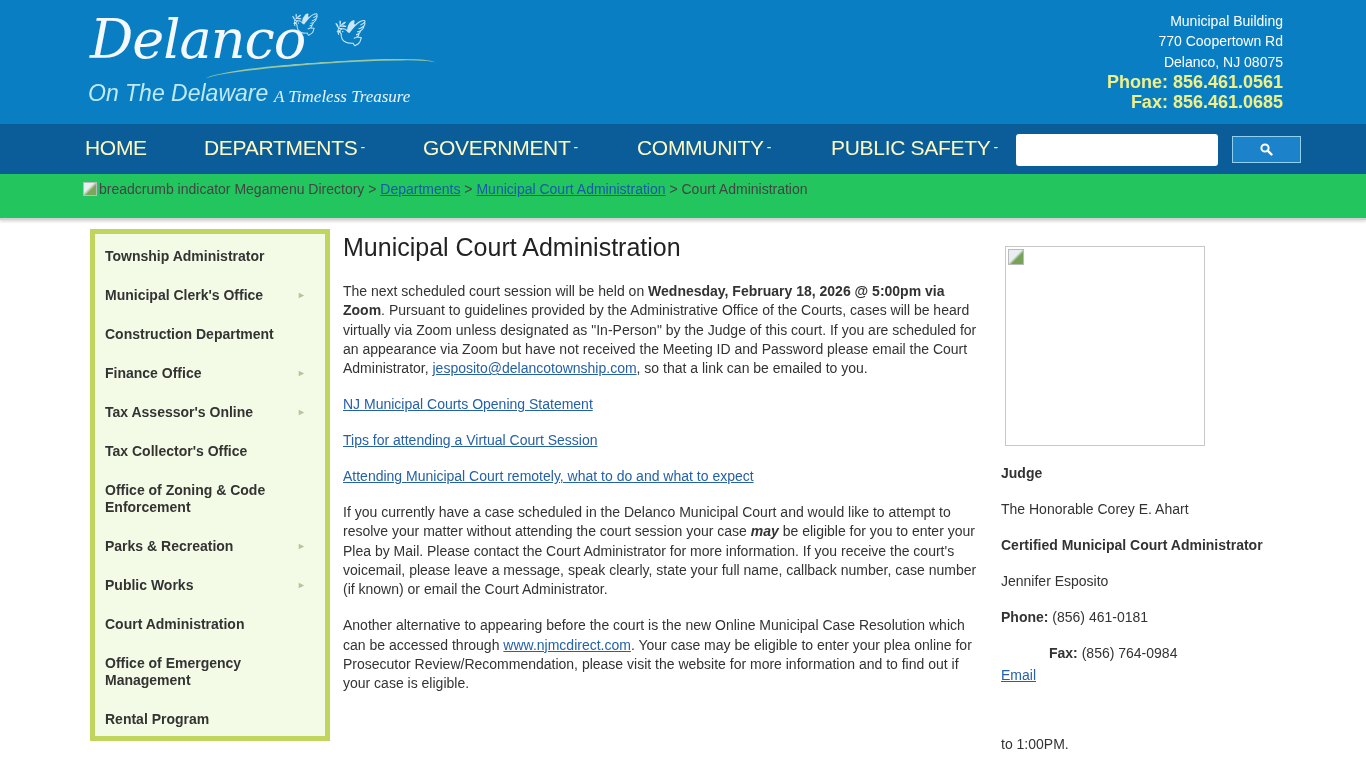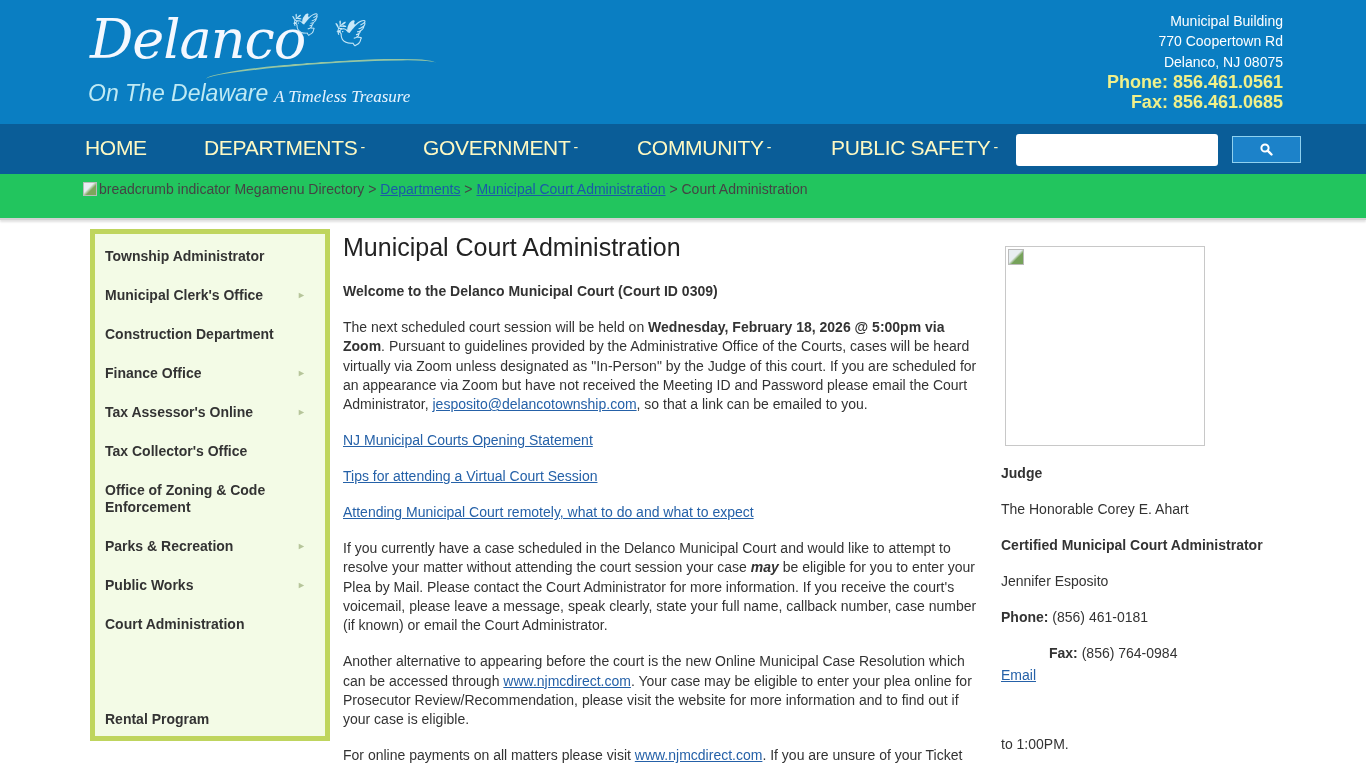--- a/index.html
+++ b/index.html
@@ -126,34 +126,33 @@
   <div class="side-item" style="top:248px;width:180px;"><span>Office of Zoning &amp; Code Enforcement</span></div>
 
   <div class="side-item" style="top:304px;"><span>Parks &amp; Recreation</span></div>
   <span class="side-arrow" style="top:307px;">►</span>
 
   <div class="side-item" style="top:343px;"><span>Public Works</span></div>
   <span class="side-arrow" style="top:346px;">►</span>
 
   <div class="side-item" style="top:382px;"><span>Court Administration</span></div>
 
+  <div class="side-item" style="top:421px;width:160px;"><span>Office of Emergency Management</span></div>
 
   <div class="side-item" style="top:477px;"><span>Rental Program</span></div>
 </div>
 
 <div class="main">
   <h1>Municipal Court Administration</h1>
-  <p><b>Welcome to the Delanco Municipal Court (Court ID 0309)</b></p>
   <p><span>The next scheduled court session will be held on </span><b>Wednesday, February 18, 2026 @ 5:00pm via Zoom</b><span>. Pursuant to guidelines provided by the Administrative Office of the Courts, cases will be heard virtually via Zoom unless designated as "In-Person" by the Judge of this court. If you are scheduled for an appearance via Zoom but have not received the Meeting ID and Password please email the Court Administrator, </span><a>jesposito@delancotownship.com</a><span>, so that a link can be emailed to you.</span></p>
   <p><a>NJ Municipal Courts Opening Statement</a></p>
   <p><a>Tips for attending a Virtual Court Session</a></p>
   <p><a>Attending Municipal Court remotely, what to do and what to expect</a></p>
   <p><span>If you currently have a case scheduled in the Delanco Municipal Court and would like to attempt to resolve your matter without attending the court session your case </span><b><i>may</i></b><span> be eligible for you to enter your Plea by Mail. Please contact the Court Administrator for more information. If you receive the court's voicemail, please leave a message, speak clearly, state your full name, callback number, case number (if known) or email the Court Administrator.</span></p>
   <p><span>Another alternative to appearing before the court is the new Online Municipal Case Resolution which can be accessed through </span><a>www.njmcdirect.com</a><span>. Your case may be eligible to enter your plea online for Prosecutor Review/Recommendation, please visit the website for more information and to find out if your case is eligible.</span></p>
-  <p><span>For online payments on all matters please visit </span><a>www.njmcdirect.com</a><span>. If you are unsure of your Ticket</span></p>
 </div>
 
 <div class="right">
   <div class="photo">
     <span class="broken"></span>
   </div>
   <div class="r-line" style="top:219px;font-weight:bold;">Judge</div>
   <div class="r-line" style="top:255px;">The Honorable Corey E. Ahart</div>
   <div class="r-line" style="top:291px;font-weight:bold;">Certified Municipal Court Administrator</div>
   <div class="r-line" style="top:327px;">Jennifer Esposito</div>

